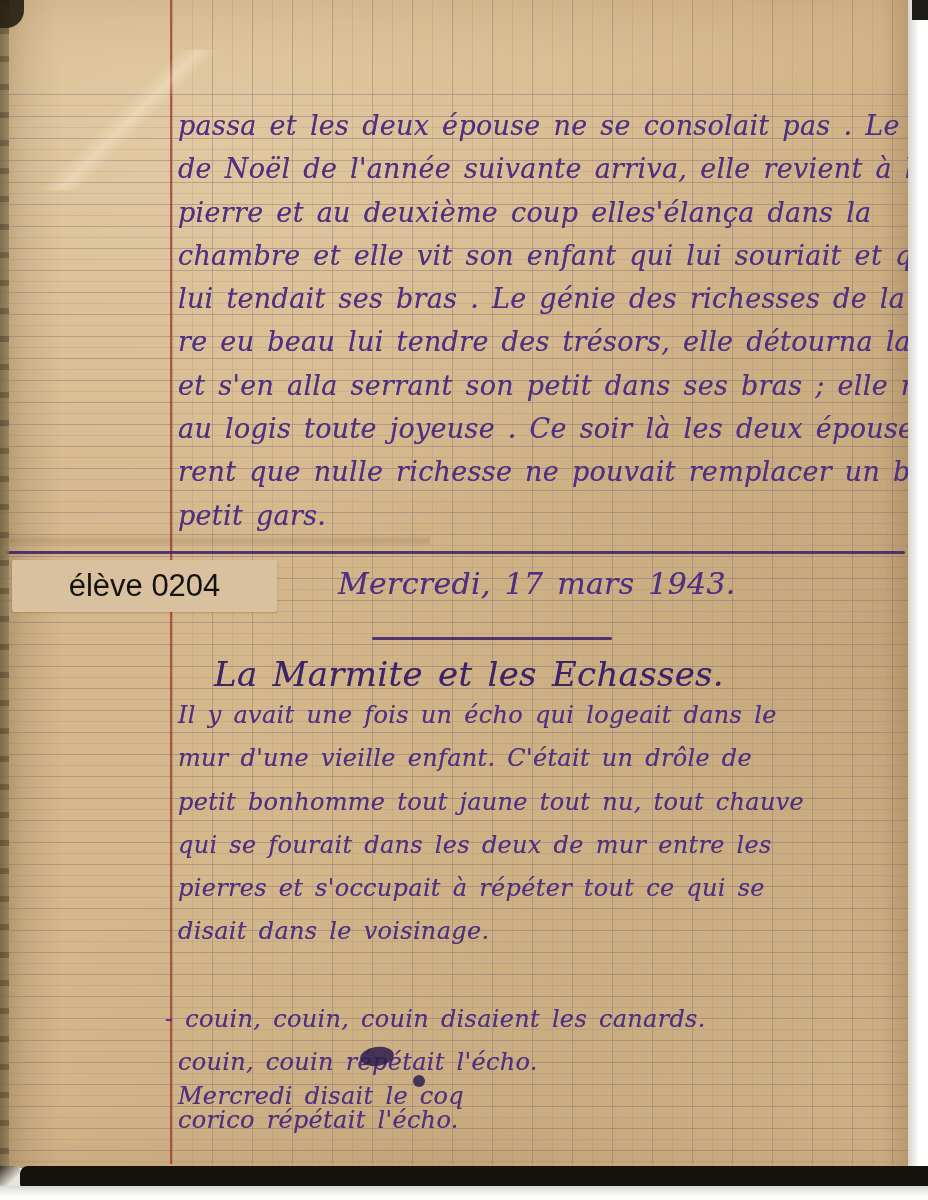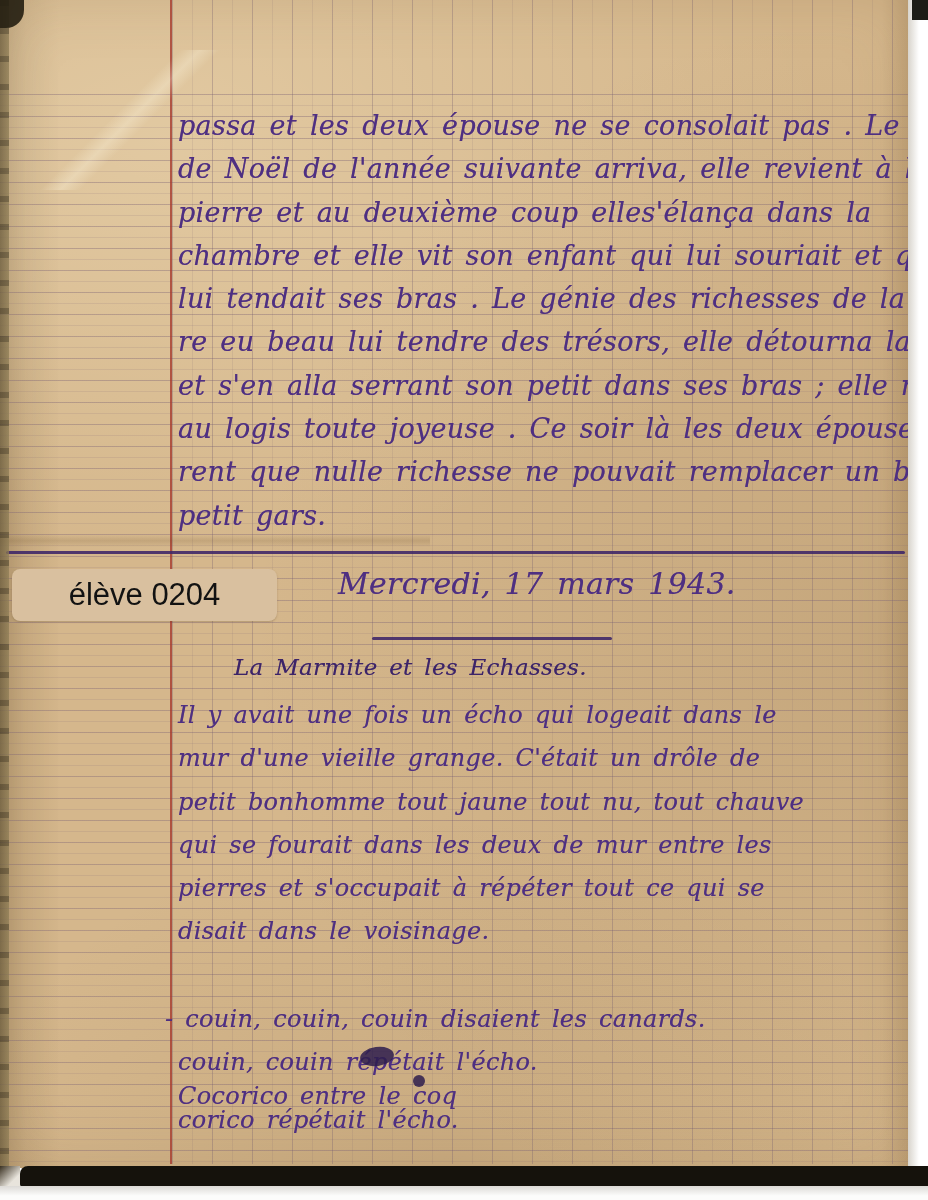--- a/index.html
+++ b/index.html
@@ -75,37 +75,36 @@
     white-space:nowrap;
   }
   .para{position:absolute;left:178px;}
   .para1{top:104px;font-size:27px;}
   .para2{top:694px;font-size:24px;}
   .hline{height:43.3px;line-height:43.3px;}
   .para2 .hline:nth-child(7){margin-left:-13px;margin-top:44px;}
   .para2 .hline:nth-child(9){height:24px;line-height:24px;}
   .para2 .hline:nth-child(10){height:24px;line-height:24px;}
   .date-line{position:absolute;left:338px;top:566px;font-size:30px;color:var(--ink,#4e2f82);}
-  .title-line{position:absolute;left:214px;top:654px;font-size:23px;color:var(--ink-dark,#3c2468);margin-left:20px;}
+  .title-line{position:absolute;left:214px;top:654px;font-size:34px;color:var(--ink-dark,#3c2468);}
 
   
   .blot{position:absolute;background:var(--blot,#2e1d4e);border-radius:50%;opacity:0.85;}
   .blot.b1{left:360px;top:1047px;width:34px;height:19px;transform:rotate(-8deg);}
   .blot.b2{left:413px;top:1075px;width:12px;height:12px;}
 
   
   .student-label{
     position:absolute;left:12px;top:560px;width:265px;height:52px;
     background:var(--label-bg,#d9c09f);
     color:var(--label-text,#121212);
     font-family:"Liberation Sans",sans-serif;font-size:31px;
     text-align:center;line-height:52px;
-    border-radius:8px;
+    border-radius:2px;
     box-shadow:0 1px 2px rgba(80,60,30,0.25);
-    margin-top:9px;
   }
 </style>
 </head>
 <body>
 
 <div class="screen">
 
   <div class="paper">
     <div class="rules-h"></div>
     <div class="rules-v"></div>
@@ -127,28 +126,28 @@
       <div class="hline">au logis toute joyeuse . Ce soir là les deux épouse connu</div>
       <div class="hline">rent que nulle richesse ne pouvait remplacer un beau</div>
       <div class="hline">petit gars.</div>
     </div>
 
     <div class="date-line hand">Mercredi, 17 mars 1943.</div>
     <div class="title-line hand">La Marmite et les Echasses.</div>
 
     <div class="para para2 hand">
       <div class="hline">Il y avait une fois un écho qui logeait dans le</div>
-      <div class="hline">mur d'une vieille grange. C'était un drôle  de</div>
+      <div class="hline">mur d'une vieille enfant. C'était un drôle  de</div>
       <div class="hline">petit bonhomme tout jaune tout nu, tout chauve</div>
       <div class="hline">qui se fourait dans les deux de mur entre les</div>
       <div class="hline">pierres et s'occupait à répéter tout ce qui se</div>
       <div class="hline">disait dans le voisinage.</div>
       <div class="hline">- couin, couin, couin disaient les canards.</div>
       <div class="hline">couin, couin répétait l'écho.</div>
-      <div class="hline">Cocorico entre le coq</div>
+      <div class="hline">Mercredi disait le coq</div>
       <div class="hline">corico répétait l'écho.</div>
     </div>
 
     <div class="blot b1"></div>
     <div class="blot b2"></div>
 
     <div class="student-label">élève 0204</div>
 
     <div class="edge-left"></div>
     <div class="corner-tl"></div>

